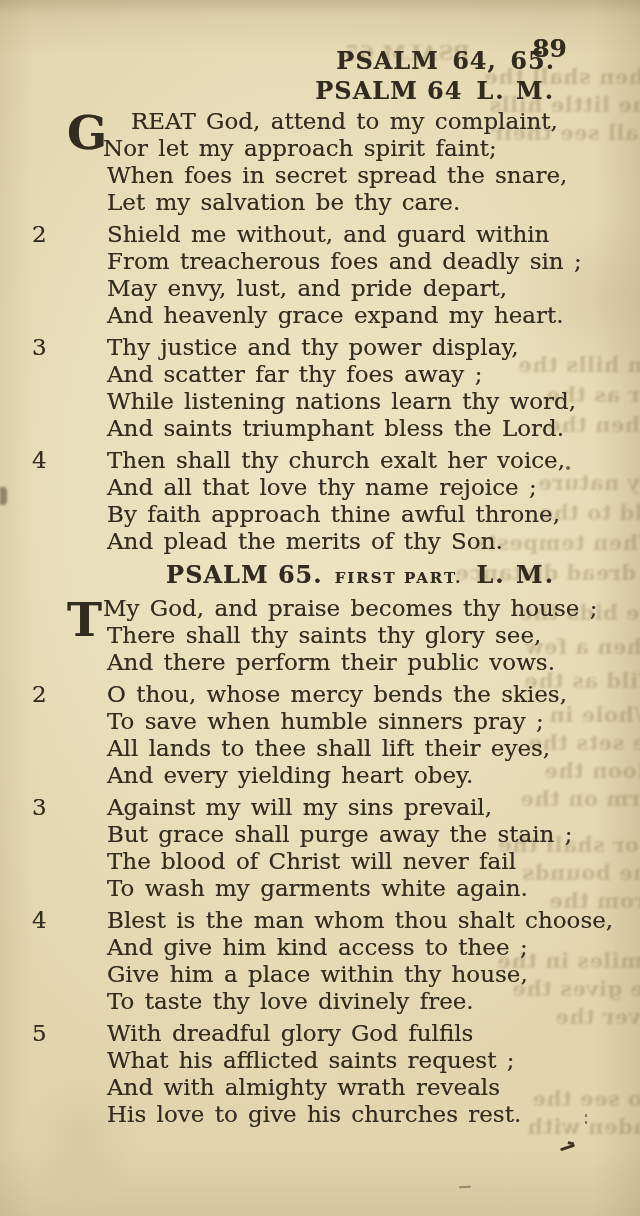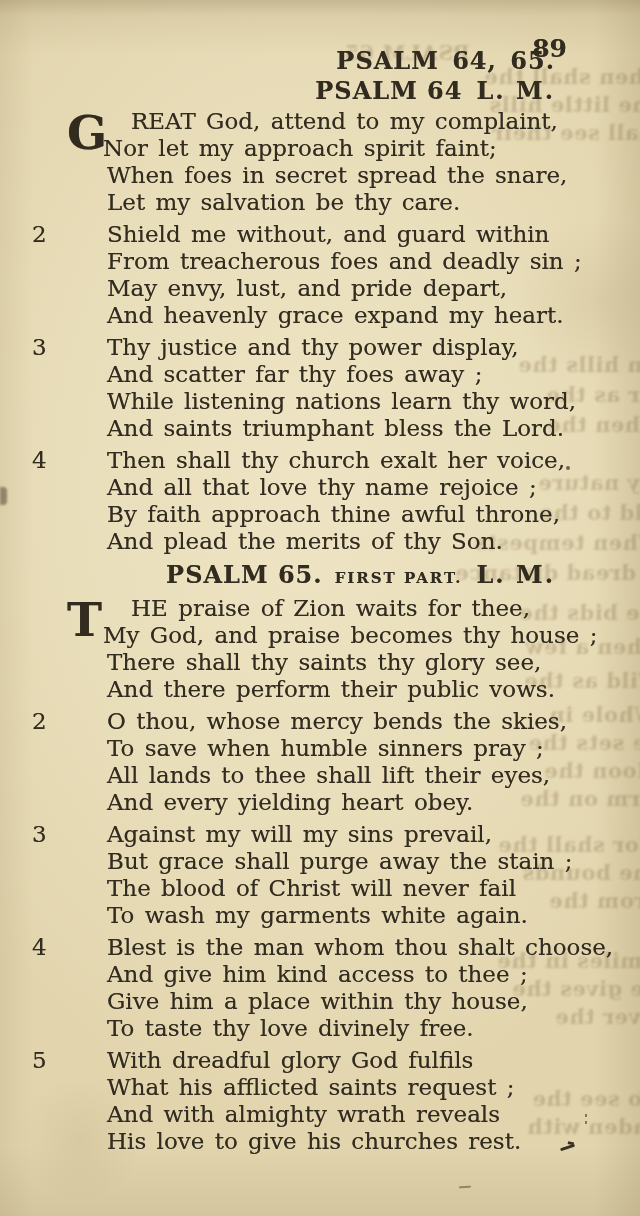--- a/index.html
+++ b/index.html
@@ -125,21 +125,20 @@
             <div class="line">Then shall thy church exalt her voice,</div>
             <div class="line">And all that love thy name rejoice ;</div>
             <div class="line">By faith approach thine awful throne,</div>
             <div class="line">And plead the merits of thy Son.</div>
           </div>
         </section>
         <section class="psalm">
           <div class="psalm-heading"><span class="ph-title">PSALM 65.</span><span class="ph-part">FIRST PART.</span><span class="ph-meter">L. M.</span></div>
           <div class="stanza drop">
             <span class="drop-cap">T</span>
-            <div class="line line-first">HE praise of Zion waits for thee,</div>
             <div class="line line-second">My God, and praise becomes thy house ;</div>
             <div class="line">There shall thy saints thy glory see,</div>
             <div class="line">And there perform their public vows.</div>
           </div>
           <div class="stanza">
             <span class="verse-num">2</span>
             <div class="line">O thou, whose mercy bends the skies,</div>
             <div class="line">To save when humble sinners pray ;</div>
             <div class="line">All lands to thee shall lift their eyes,</div>
             <div class="line">And every yielding heart obey.</div>

